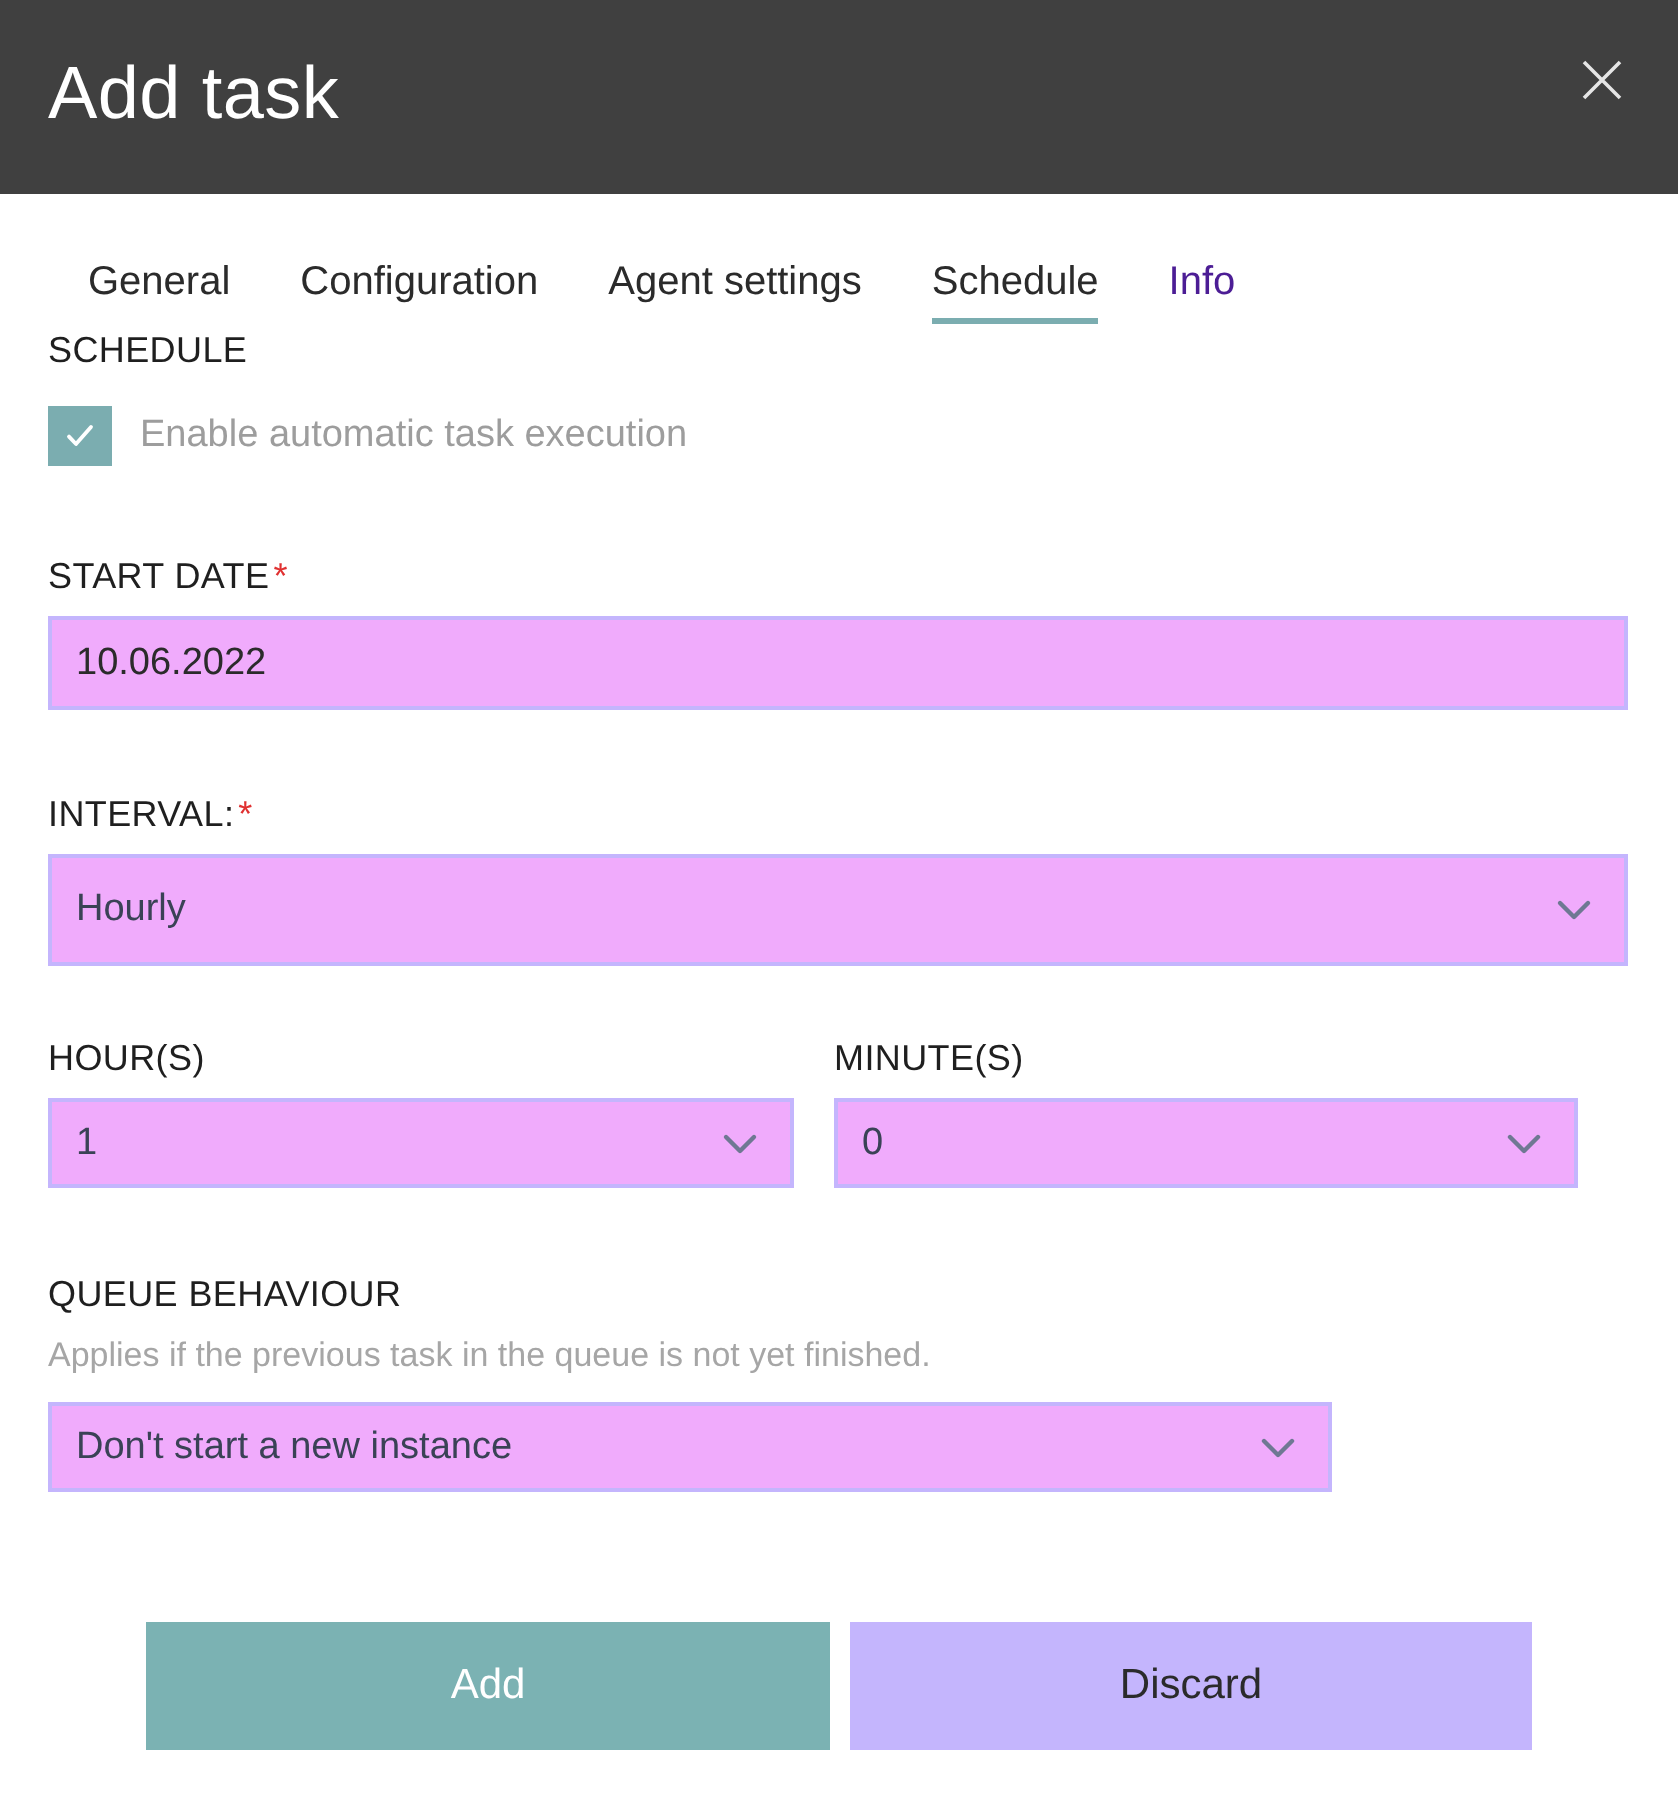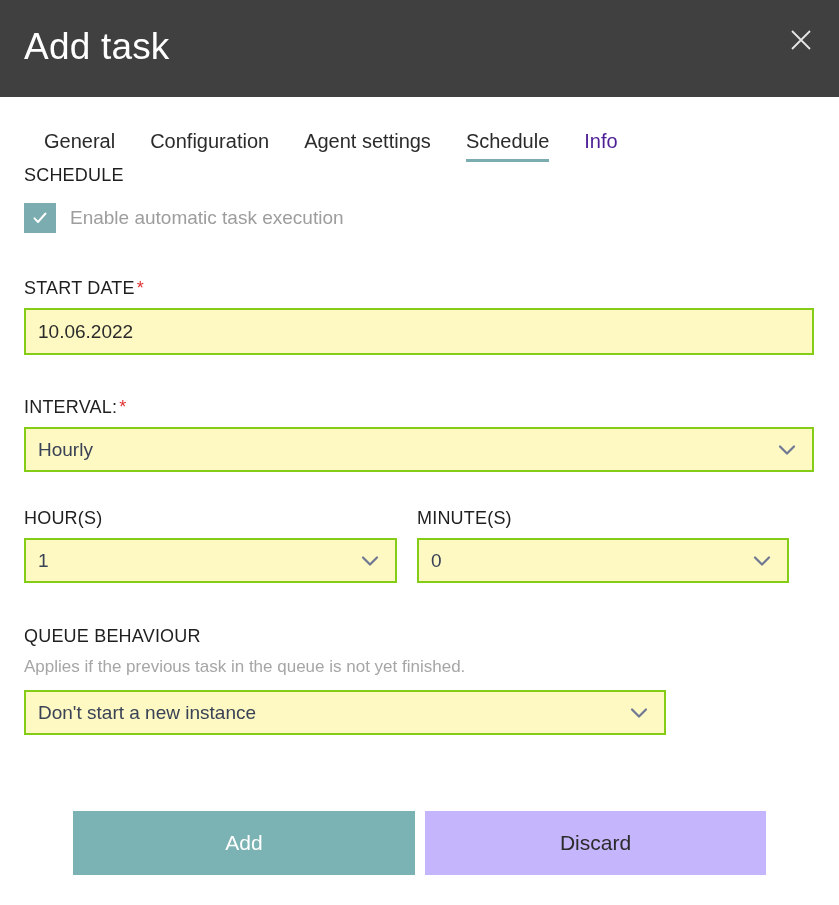--- a/index.html
+++ b/index.html
@@ -129,22 +129,22 @@
   .checkbox-label {
     margin-left: 14px;
     font-size: 19px;
     color: #9d9d9d;
     white-space: nowrap;
   }
 
   
   .field {
     box-sizing: border-box;
-    border: 2px solid #84cc16;
-    background: #fef9c3;
+    border: 2px solid #c4b5fd;
+    background: #f0abfc;
     height: 45px;
     display: flex;
     align-items: center;
     padding-left: 12px;
     padding-right: 10px;
     position: relative;
   }
   .field-text {
     font-size: 19px;
     color: #2b2b2b;
@@ -240,21 +240,21 @@
   <div class="section-label" style="margin-top:45px;">
     <span>START DATE</span><span class="req">*</span>
   </div>
   <div class="field" style="margin-top:9px; width:790px; height:47px;">
     <span class="field-text">10.06.2022</span>
   </div>
 
   <div class="section-label" style="margin-top:42px;">
     <span>INTERVAL:</span><span class="req">*</span>
   </div>
-  <div class="field" style="margin-top:9px; width:790px; height:45px;">
+  <div class="field" style="margin-top:9px; width:790px; height:56px;">
     <span class="field-text slate">Hourly</span>
     <span class="chevron">
       <svg width="18" height="12" viewBox="0 0 18 12">
         <path d="M2 2.5 L9 9.5 L16 2.5" stroke="#6f7893" stroke-width="2.2" fill="none" stroke-linecap="round" stroke-linejoin="round"></path>
       </svg>
     </span>
   </div>
 
   <div class="row-two" style="margin-top:36px;">
     <div class="col hours">

